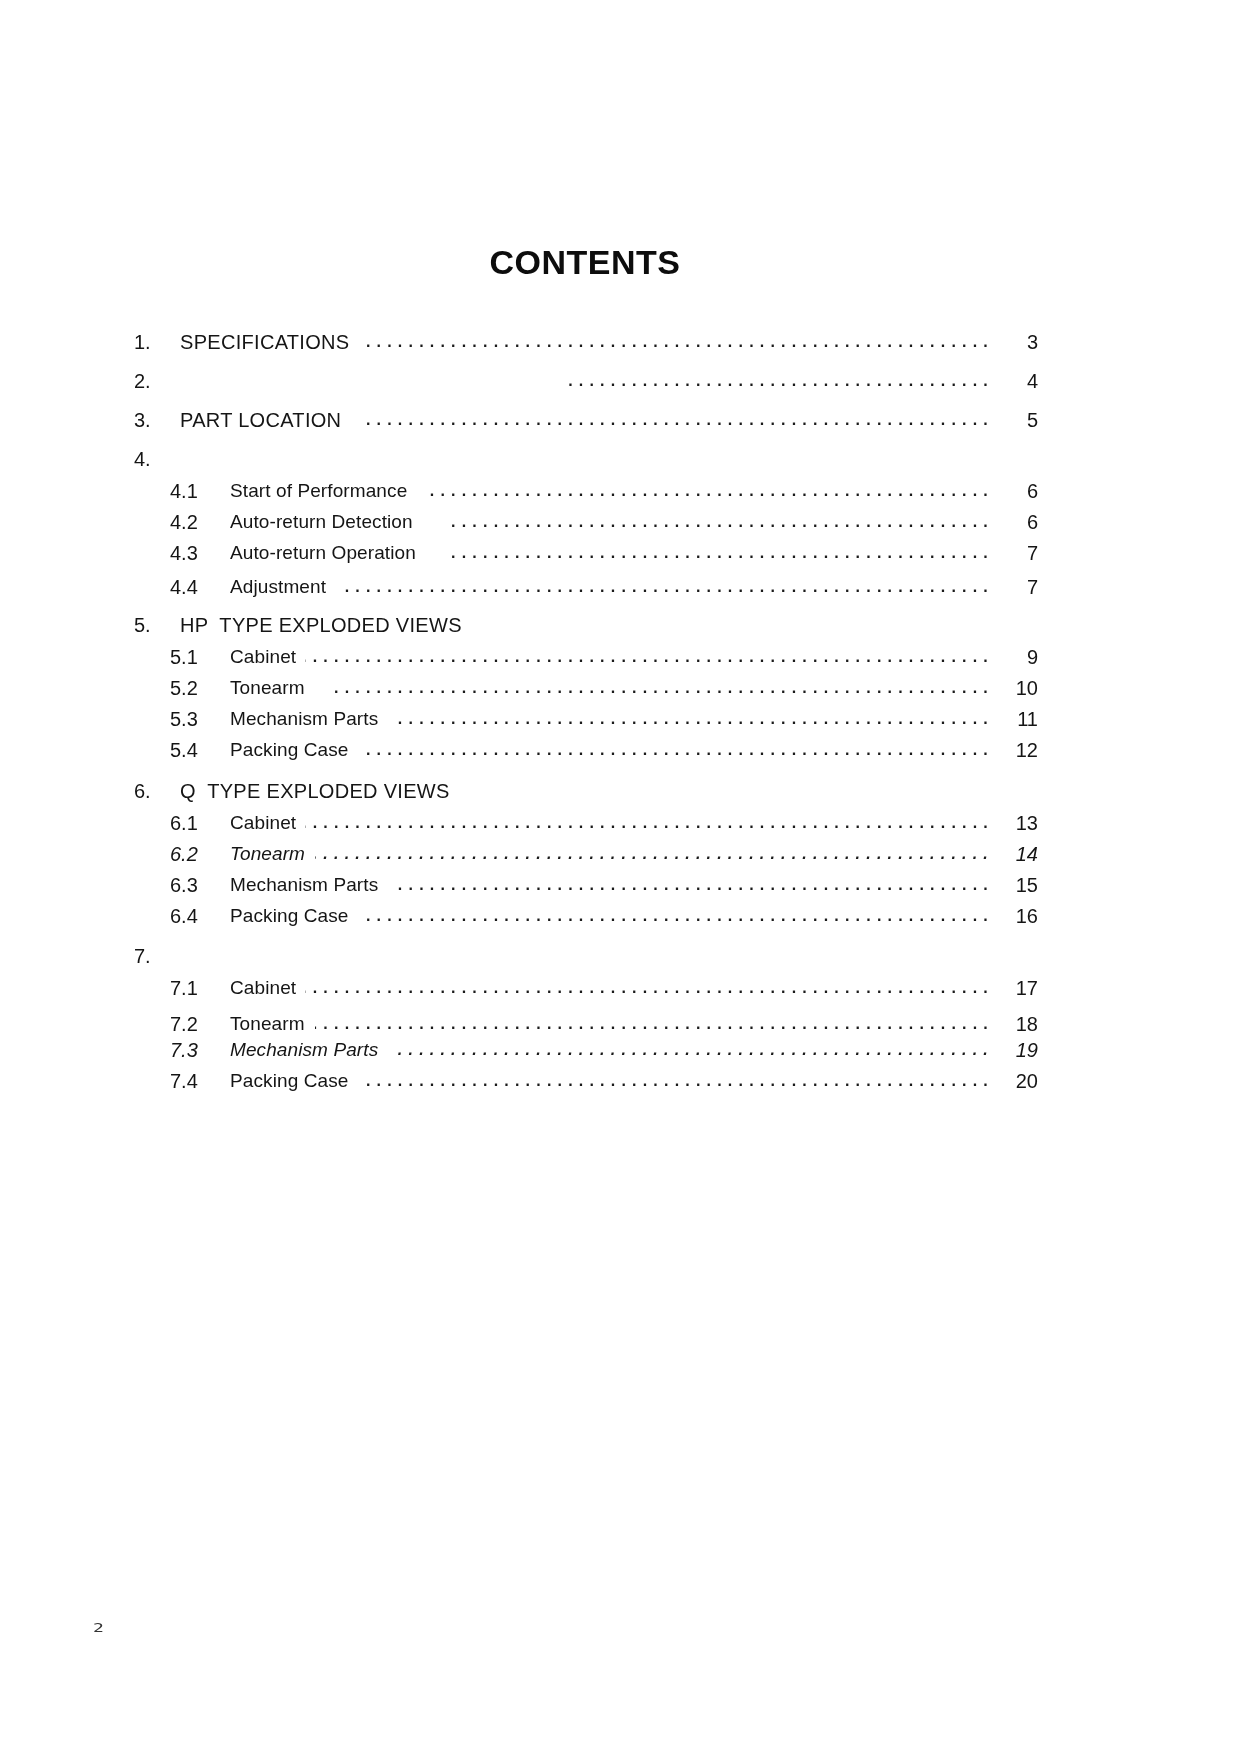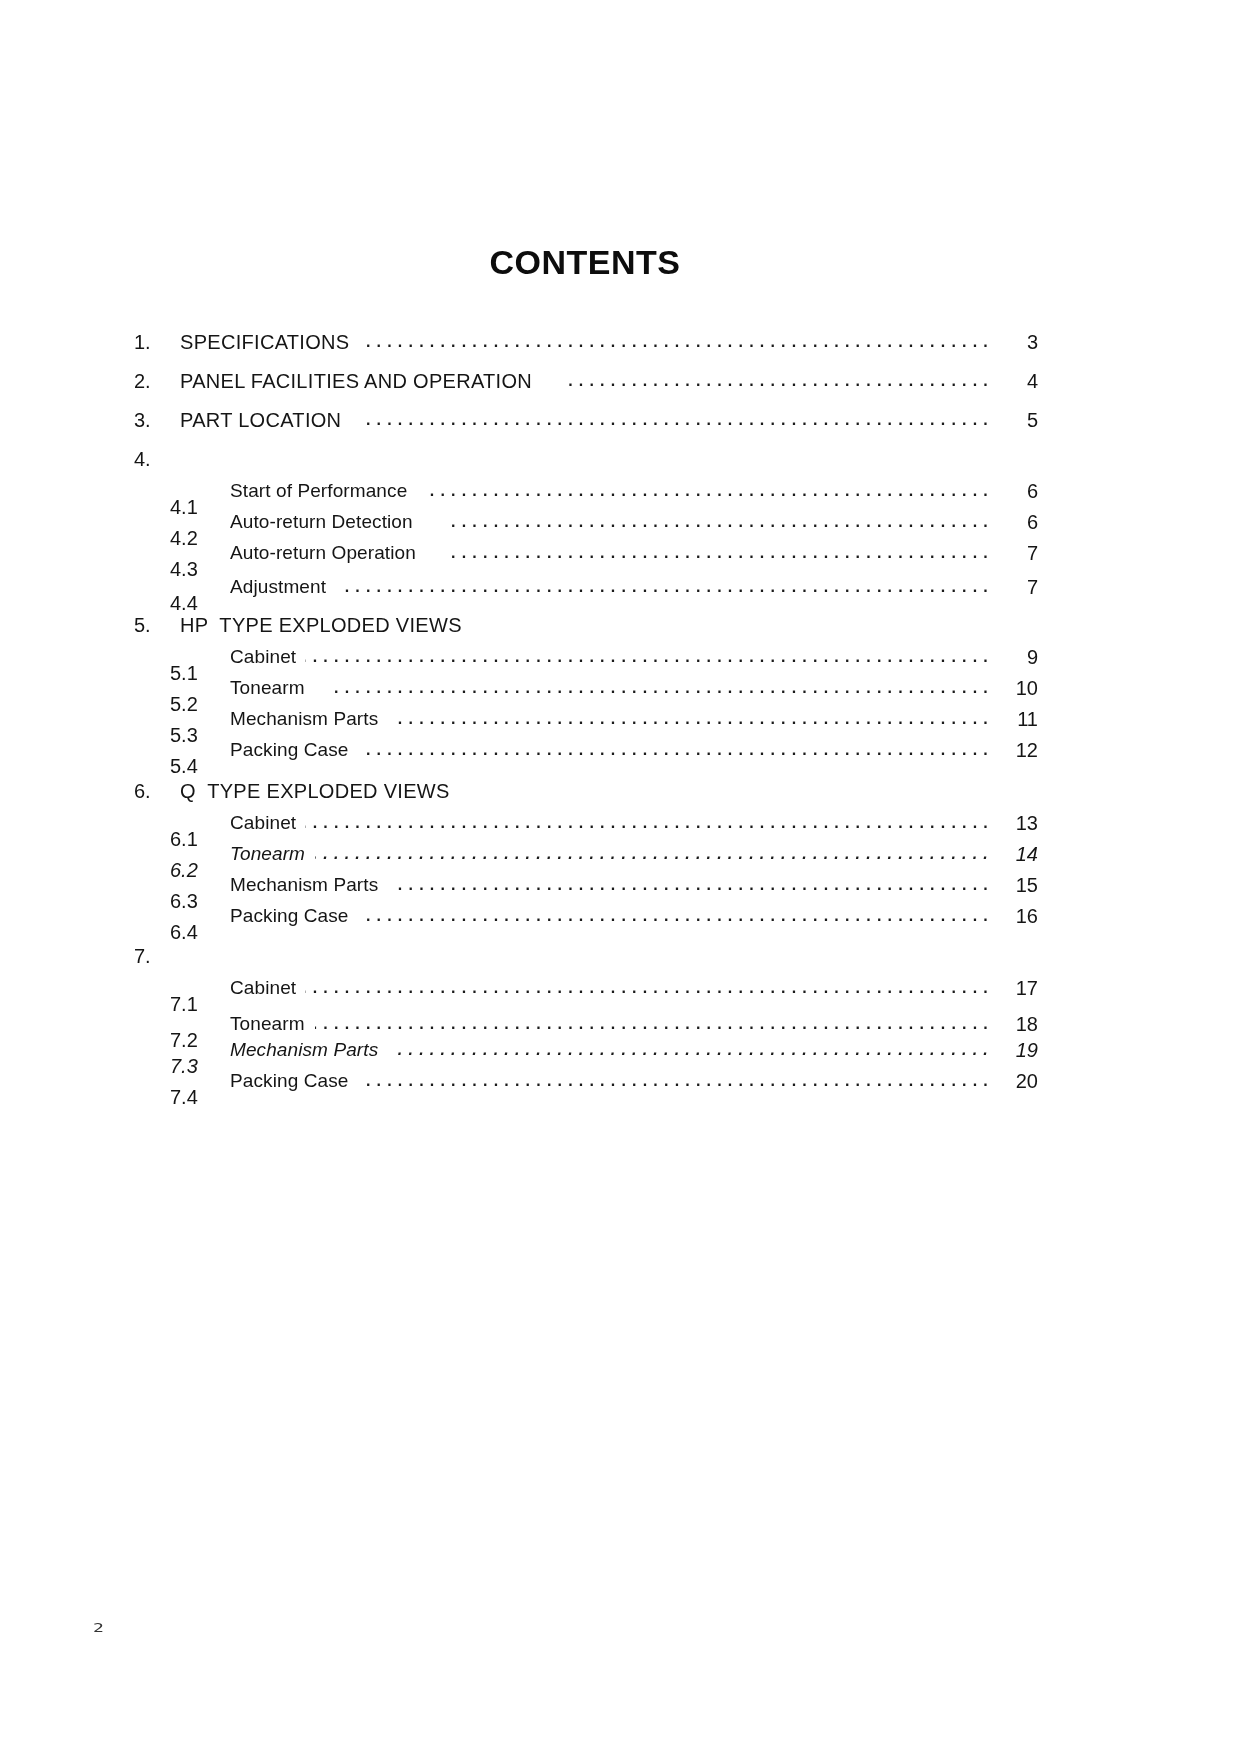--- a/index.html
+++ b/index.html
@@ -46,21 +46,20 @@
       left: 134px;
     }
     .sec-title {
       position: absolute;
       left: 180px;
       letter-spacing: 0.3px;
     }
     .sub-num {
       position: absolute;
       left: 170px;
-      margin-top: 16px;
     }
     .sub-title {
       position: absolute;
       left: 230px;
       font-size: 19px;
       letter-spacing: 0.1px;
       text-align: center;
     }
     .leader-wrap {
       position: absolute;
@@ -105,21 +104,20 @@
     <span class="sec-num">1.</span>
     <span class="sec-title">SPECIFICATIONS</span>
     <span class="leader-wrap" style="left:360px;">
         <span class="leader">................................................................................................................................</span>
       </span>
     <span class="page-num">3</span>
   </div>
 
   <div class="row" style="top:366px;">
     <span class="sec-num">2.</span>
-    <span class="sec-title">PANEL FACILITIES AND OPERATION</span>
     <span class="leader-wrap" style="left:568px;">
         <span class="leader">................................................................................................................................</span>
       </span>
     <span class="page-num">4</span>
   </div>
 
   <div class="row" style="top:405px;">
     <span class="sec-num">3.</span>
     <span class="sec-title">PART LOCATION</span>
     <span class="leader-wrap" style="left:366px;">

